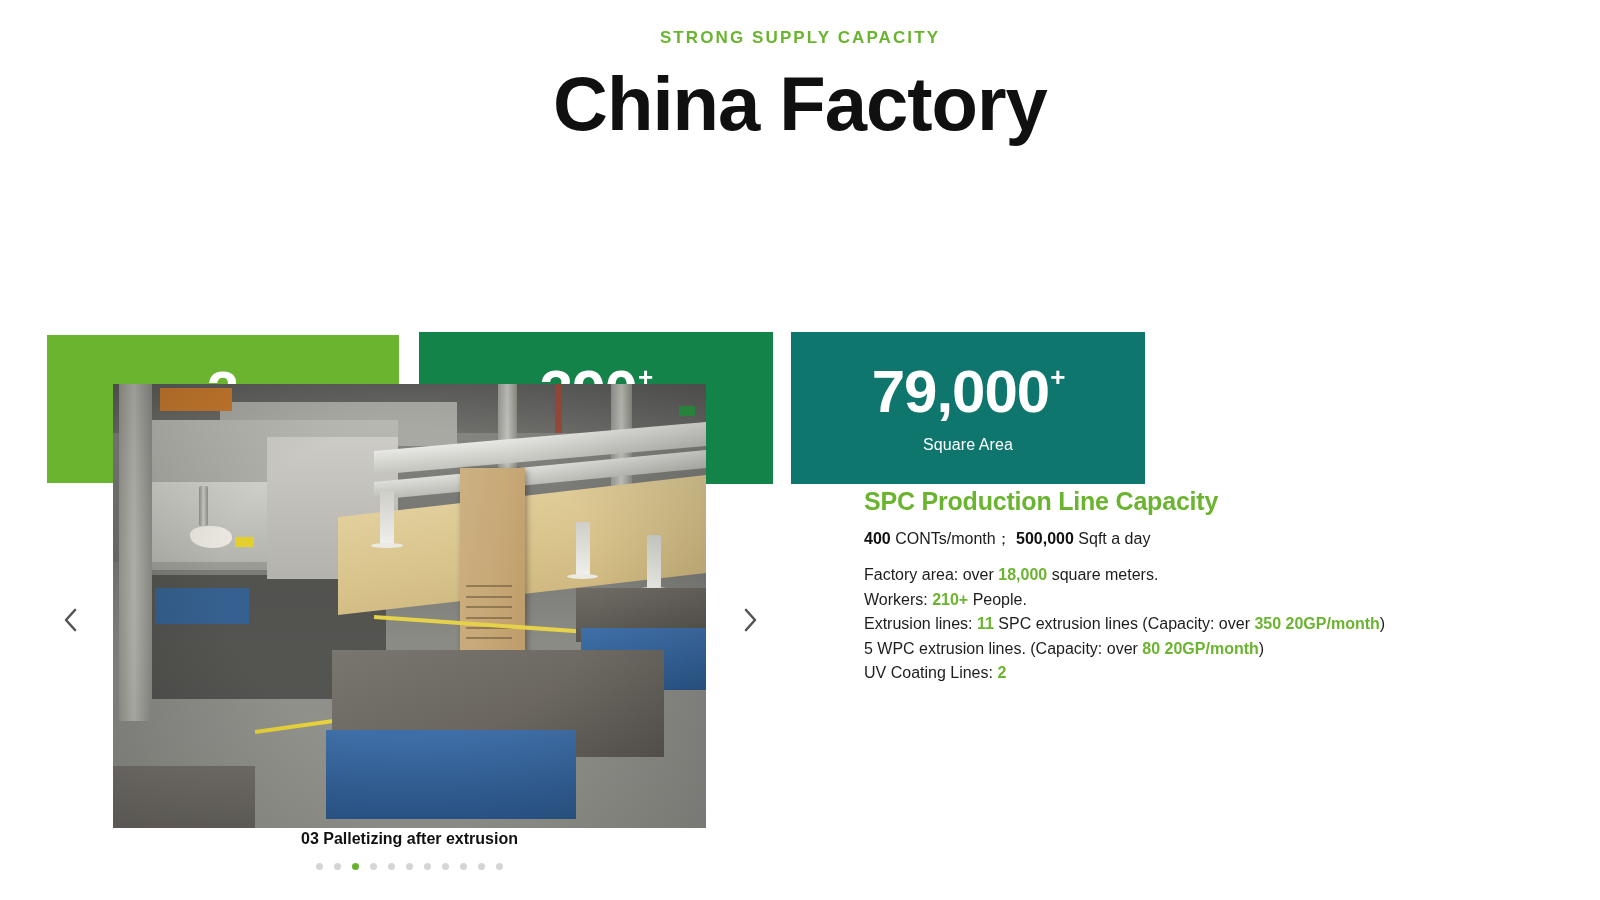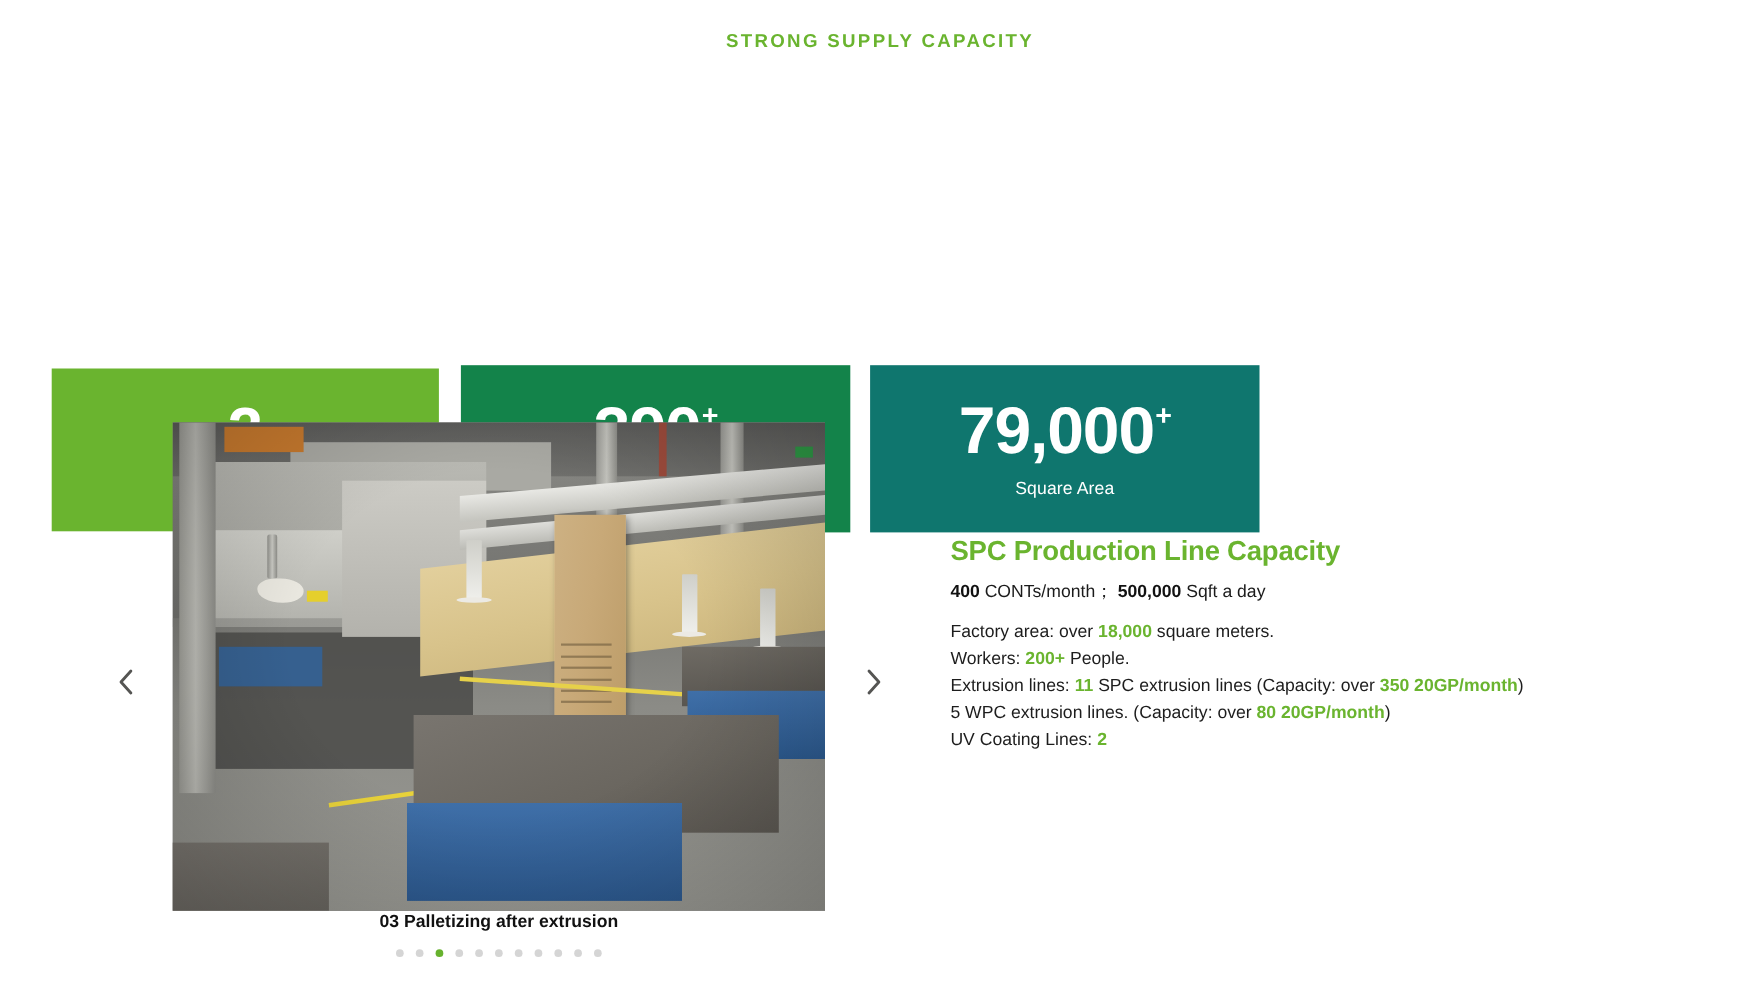--- a/index.html
+++ b/index.html
@@ -50,21 +50,21 @@
   }
   #card0 { left: 47px;   top: 175px; width: 352px; height: 148px; }
   #card1 { left: 419px;  top: 172px; width: 354px; height: 152px; }
   #card2 { left: 791px;  top: 172px; width: 354px; height: 152px; }
   #card3 { left: 1163px; top: 167px; width: 354px; height: 159px; }
   #card0 .value { font-size: 58px; }
   #card0 .label { margin-top: 16px; }
   #card3 .value { font-size: 62px; }
 
   
-  .gallery { position: absolute; left: 0; top: 380px; width: 790px; height: 510px; margin-left: 44px; }
+  .gallery { position: absolute; left: 0; top: 380px; width: 790px; height: 510px; }
   .photo-frame {
     position: absolute; left: 113px; top: 4px;
     width: 593px; height: 444px;
     overflow: hidden; background: #6d6d6a;
   }
   .photo { position: absolute; inset: 0; }
 
   
   .ph-bg-far   { position:absolute; left:0; top:0; width:100%; height:42%;
                  background: linear-gradient(180deg,#8c8c88 0%,#7b7b77 55%,#6e6e6b 100%); }
@@ -172,20 +172,21 @@
   .adv-list { margin-top: 13px; }
   .adv-item { font-size: 16px; color: #1d1d1d; line-height: 24.4px; white-space: nowrap; }
   .adv-item .hl { color: #6ab42f; font-weight: 700; }
 </style>
 </head>
 <body>
 
 <div class="page">
 
   <div class="eyebrow">Strong Supply Capacity</div>
+  <h1 class="page-title">China Factory</h1>
 
   <div class="stats">
     <div class="stat-card" id="card0" style="background: rgb(106, 180, 47);">
       <div class="value">
         <span>2</span>
           <span class="plus"></span>
       </div>
       <div class="label">Production Bases</div>
     </div>
     <div class="stat-card" id="card1" style="background: rgb(19, 131, 74);">
@@ -280,20 +281,20 @@
       </div>
   </div>
 
   <div class="info">
     <h3>SPC Production Line Capacity</h3>
     <div class="capacity-line">
       <b>400</b><span> CONTs/month；  </span><b>500,000</b><span> Sqft a day</span>
     </div>
     <div class="adv-list" id="adv-list">
         <div class="adv-item"><span>Factory area: over </span><span class="hl">18,000</span><span> square meters.</span></div>
-        <div class="adv-item"><span>Workers: </span><span class="hl">200+</span><span> People.</span></div>
+        <div class="adv-item"><span>Workers: </span><span class="hl">210+</span><span> People.</span></div>
         <div class="adv-item"><span>Extrusion lines: </span><span class="hl">11</span><span> SPC extrusion lines (Capacity: over </span><span class="hl">350 20GP/month</span><span>)</span></div>
         <div class="adv-item"><span>5 WPC extrusion lines. (Capacity: over </span><span class="hl">80 20GP/month</span><span>)</span></div>
         <div class="adv-item"><span>UV Coating Lines: </span><span class="hl">2</span></div>
       </div>
   </div>
 
 </div>
 
 </body></html>

